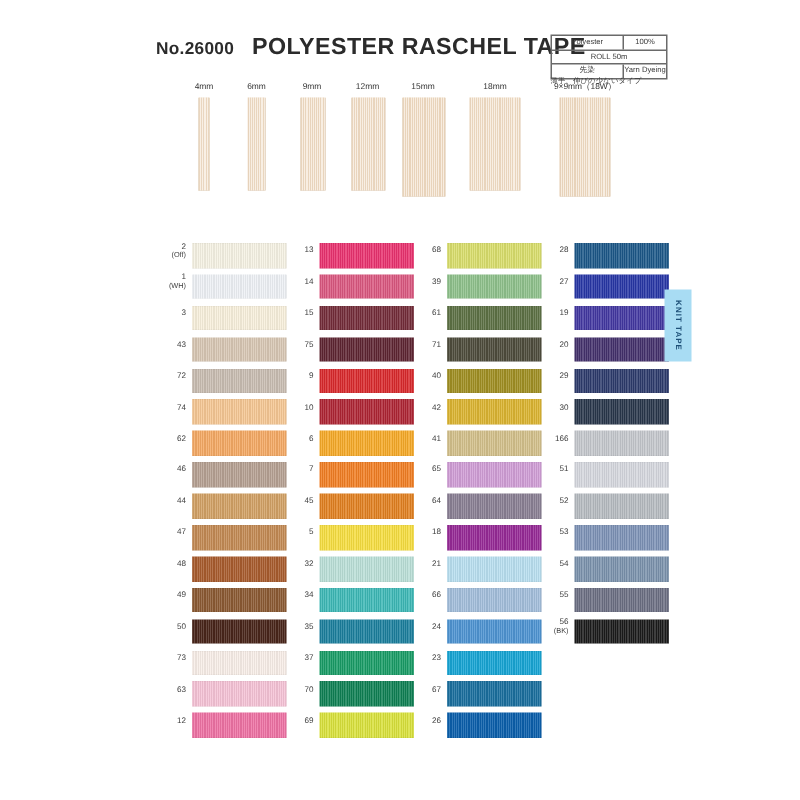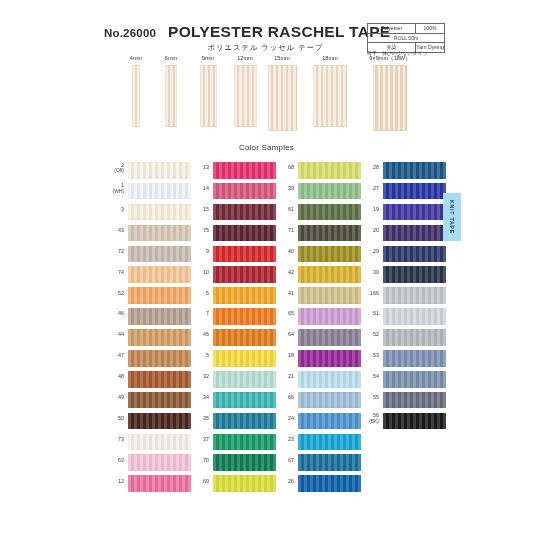--- a/index.html
+++ b/index.html
@@ -58,21 +58,20 @@
 </style>
 </head>
 <body>
 
 <div class="page">
 
   <div class="header">
     <div class="prod-no">No.26000</div>
     <div class="title-wrap">
       <div class="title-en">POLYESTER RASCHEL TAPE</div>
-      <div class="title-jp">ポリエステル ラッセル テープ</div>
     </div>
 
     <div class="spec">
       <div class="spec-row">
         <div class="spec-c l">Polyester</div>
         <div class="spec-c r">100%</div>
       </div>
       <div class="spec-row">
         <div class="spec-c full">ROLL 50m</div>
       </div>
@@ -108,21 +107,20 @@
       <div class="qs-item" style="left: 300px; width: 60px;">
         <div class="qs-label">18mm</div>
         <div class="qs-swatch" style="width: 34px; height: 62px; background-color: rgb(243, 225, 204);"></div>
       </div>
       <div class="qs-item" style="left: 360px; width: 60px;">
         <div class="qs-label">9×9mm（18W）</div>
         <div class="qs-swatch" style="width: 34px; height: 66px; background-color: rgb(241, 222, 200);"></div>
       </div>
     </div>
 
-  <div class="cs-head">Color Samples</div>
   <div class="grid" id="color-grid">
       <div class="col" style="left: 104px;">
         <div class="cell">
           <div class="cell-no" style="padding-top: 1.5px;">2<small>(Off)</small></div>
           <div class="cell-sw" style="background-color: rgb(246, 242, 228);"></div>
         </div>
         <div class="cell">
           <div class="cell-no" style="padding-top: 1.5px;">1<small>(WH)</small></div>
           <div class="cell-sw" style="background-color: rgb(238, 241, 245);"></div>
         </div>

